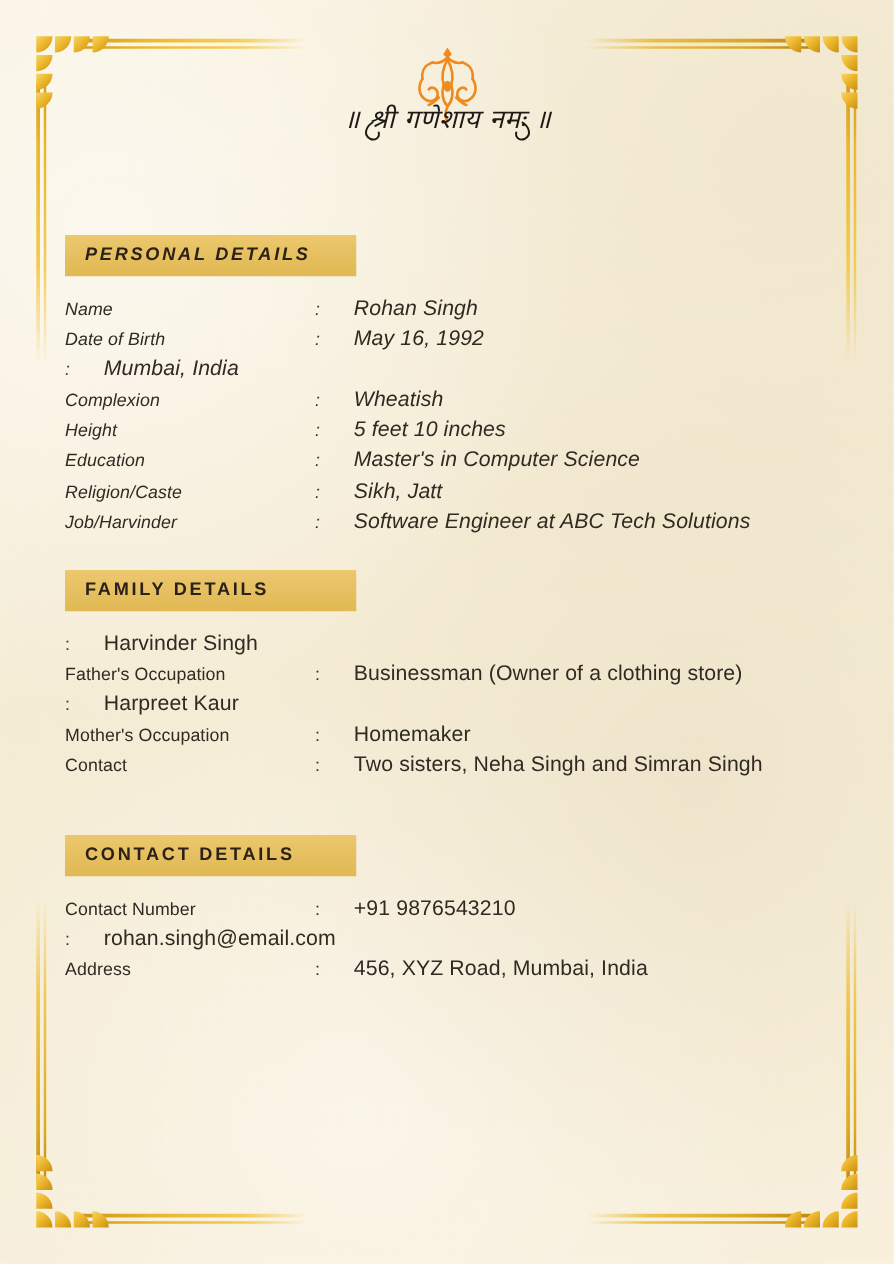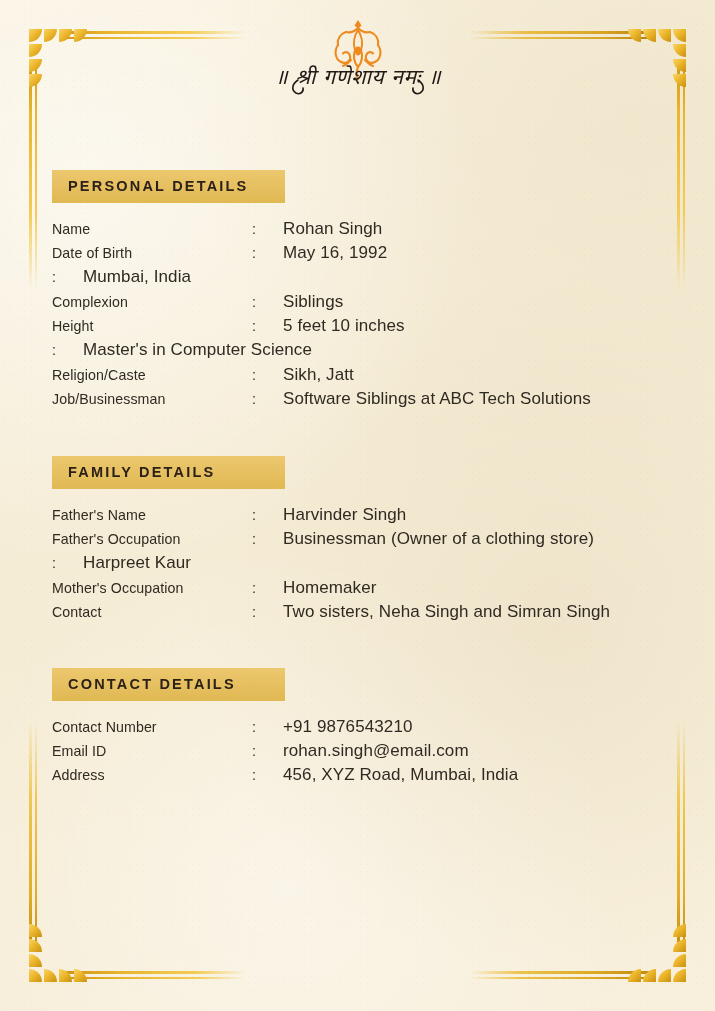--- a/index.html
+++ b/index.html
@@ -85,21 +85,21 @@
   
   .content {
     position: absolute;
     left: 0; right: 0; top: 0;
   }
 
   
   .logo-wrap {
     position: absolute;
     left: 0; right: 0;
-    top: 16px;
+    top: 34px;
     display: flex;
     flex-direction: column;
     align-items: center;
   }
   .logo-svg { display: block; }
   .logo-caption {
     position: absolute;
     width: 1px; height: 1px;
     overflow: hidden;
     clip: rect(0 0 0 0);
@@ -144,21 +144,21 @@
     flex: 0 0 31px;
     font-size: 14.2px;
     color: #2f2a22;
   }
   .row .value {
     font-size: 17px;
     color: #2f2a22;
     letter-spacing: 0.1px;
   }
 
-  #sec-personal { top: 170px; }
+  #sec-personal { top: 188px; font-style: italic; }
   #sec-family   { top: 456px; }
   #sec-contact  { top: 668px; }
 </style>
 </head>
 <body>
 
 <div class="page">
   <div class="paper-noise"></div>
 
   <div class="frame">
@@ -292,53 +292,53 @@
           <span class="colon">:</span>
           <span class="value">May 16, 1992</span>
         </div>
         <div class="row">
           <span class="colon">:</span>
           <span class="value">Mumbai, India</span>
         </div>
         <div class="row">
           <span class="label">Complexion</span>
           <span class="colon">:</span>
-          <span class="value">Siblings</span>
+          <span class="value">Wheatish</span>
         </div>
         <div class="row">
           <span class="label">Height</span>
           <span class="colon">:</span>
           <span class="value">5 feet 10 inches</span>
         </div>
         <div class="row">
+          <span class="label">Education</span>
           <span class="colon">:</span>
           <span class="value">Master's in Computer Science</span>
         </div>
         <div class="row">
           <span class="label">Religion/Caste</span>
           <span class="colon">:</span>
           <span class="value">Sikh, Jatt</span>
         </div>
         <div class="row">
-          <span class="label">Job/Businessman</span>
-          <span class="colon">:</span>
-          <span class="value">Software Siblings at ABC Tech Solutions</span>
+          <span class="label">Job/Harvinder</span>
+          <span class="colon">:</span>
+          <span class="value">Software Engineer at ABC Tech Solutions</span>
         </div>
 
       </div>
     </div>
 
     <div class="section" id="sec-family">
       <div class="section-header">
         <div class="title">FAMILY DETAILS</div>
       </div>
       <div class="rows">
 
         <div class="row">
-          <span class="label">Father's Name</span>
           <span class="colon">:</span>
           <span class="value">Harvinder Singh</span>
         </div>
         <div class="row">
           <span class="label">Father's Occupation</span>
           <span class="colon">:</span>
           <span class="value">Businessman (Owner of a clothing store)</span>
         </div>
         <div class="row">
           <span class="colon">:</span>
@@ -363,21 +363,20 @@
         <div class="title">CONTACT DETAILS</div>
       </div>
       <div class="rows">
 
         <div class="row">
           <span class="label">Contact Number</span>
           <span class="colon">:</span>
           <span class="value">+91 9876543210</span>
         </div>
         <div class="row">
-          <span class="label">Email ID</span>
           <span class="colon">:</span>
           <span class="value">rohan.singh@email.com</span>
         </div>
         <div class="row">
           <span class="label">Address</span>
           <span class="colon">:</span>
           <span class="value">456, XYZ Road, Mumbai, India</span>
         </div>
 
       </div>

